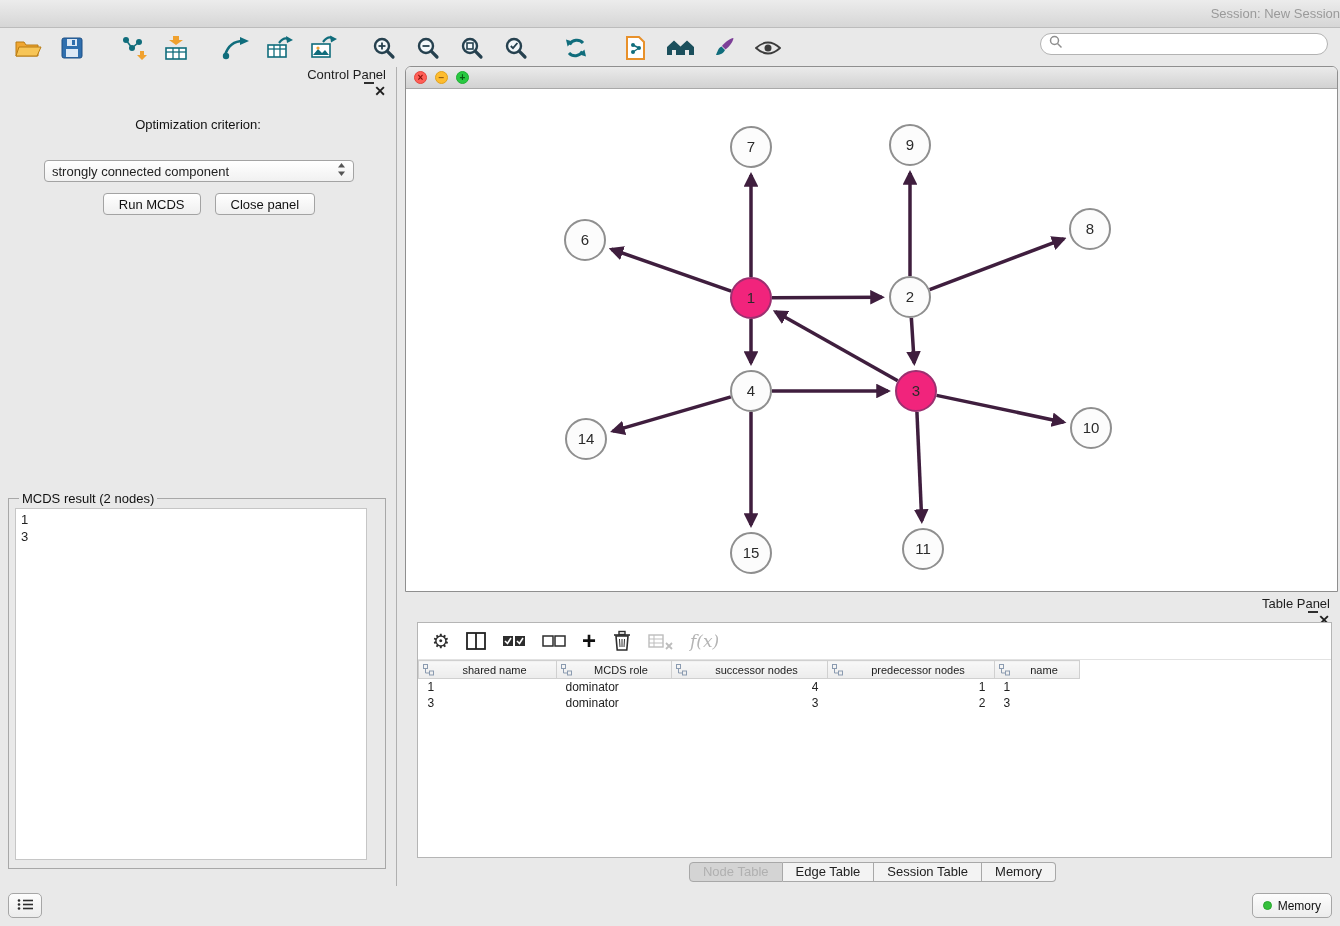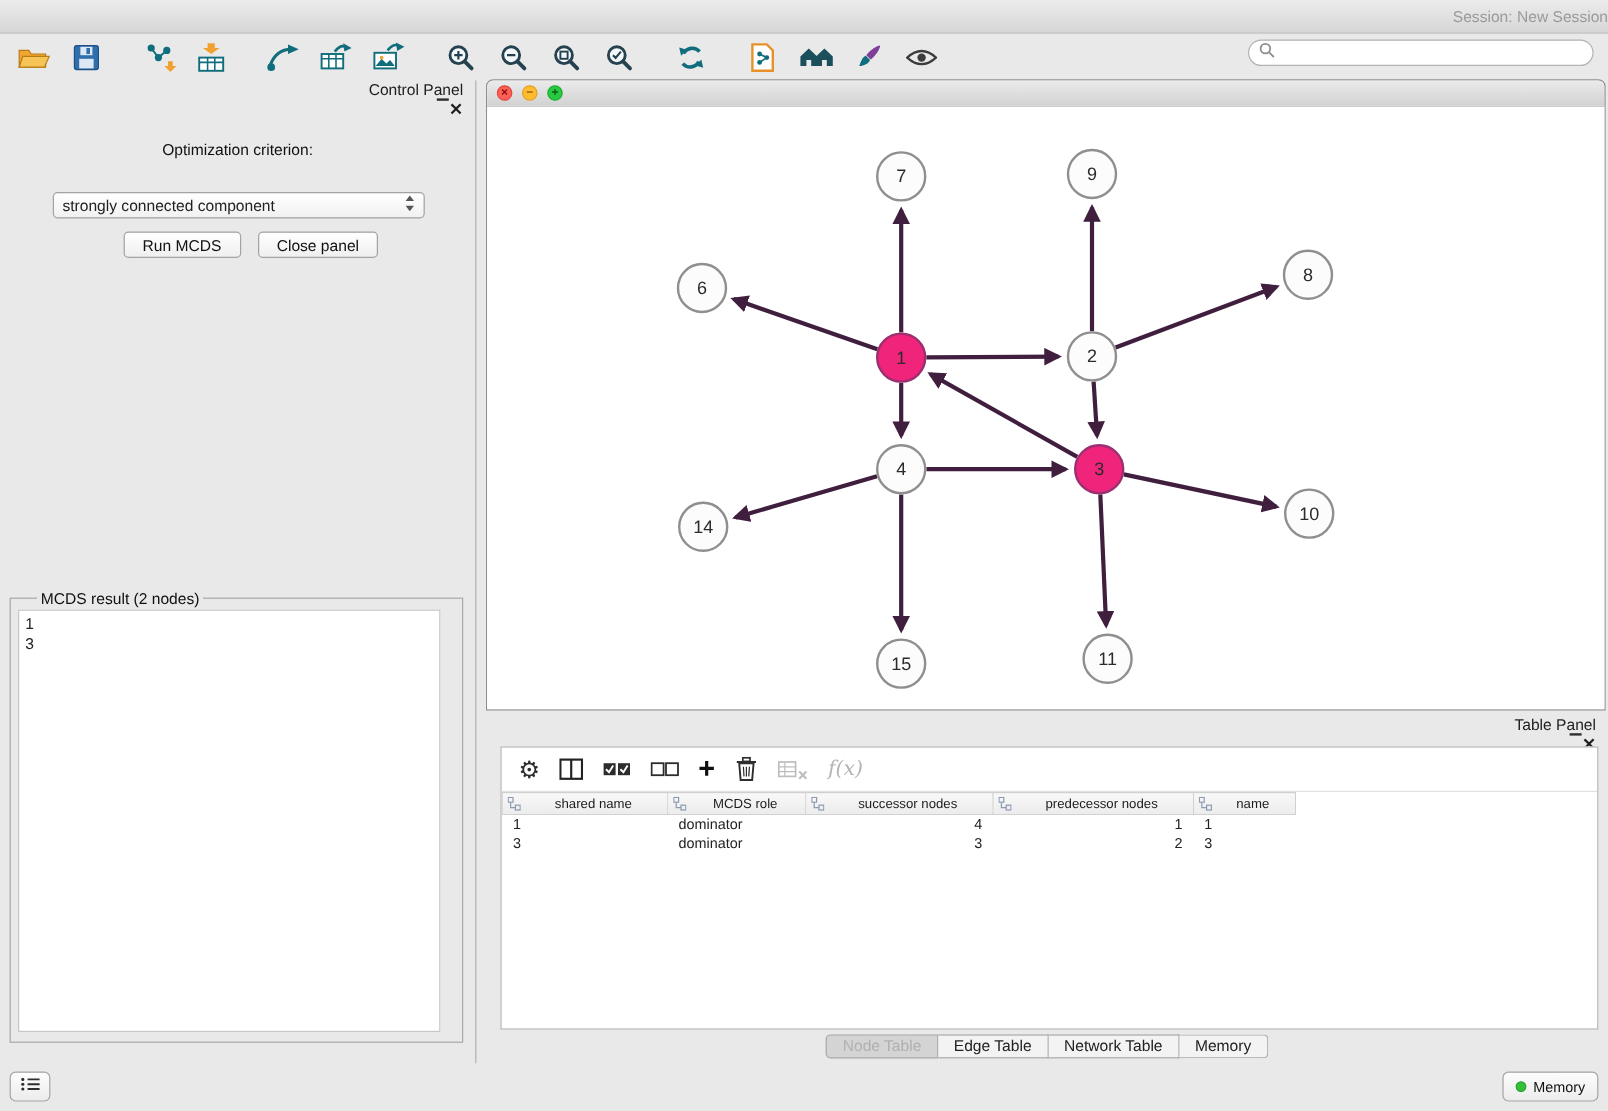--- a/index.html
+++ b/index.html
@@ -56,21 +56,21 @@
   .cp-buttons { position:absolute; top:126px; left:0; width:100%; display:flex; justify-content:center; gap:14px;margin-left:11px; }
   button.mac {
     height:22px; padding:0 15px; font-size:13px; color:#111;
     border:1px solid #a3a3a3; border-radius:4px; background:linear-gradient(#ffffff,#efefef); cursor:pointer;
     font-family:"Liberation Sans", sans-serif;
   }
   fieldset.result {
     position:absolute; left:8px; top:424px; width:378px; height:378px;
     border:1px solid #a8a8a8; margin:0; padding:2px 6px 8px 6px; background:transparent;
   }
-  fieldset.result legend { font-size:13px; padding:0 3px; margin-left:16px; color:#111; }
+  fieldset.result legend { font-size:13px; padding:0 3px; margin-left:4px; color:#111; }
   .result-list {
     width:352px; height:352px; background:#fff; border:1px solid #c6c6c6;
     font-size:13px; line-height:17px; padding:2px 5px; overflow:hidden;
   }
   
   .net-window {
     position:absolute; left:405px; top:66px; width:933px; height:526px;
     border:1px solid #8f8f8f; border-radius:6px 6px 0 0; background:#fff;
   }
   .nw-titlebar {
@@ -475,21 +475,21 @@
             <td style="text-align: right;">3</td>
             <td style="text-align: right;">2</td>
             <td style="text-align: left;">3</td>
           </tr>
         </tbody>
       </table>
   </div>
   <div class="tp-tabs">
     <div class="tab active">Node Table</div>
     <div class="tab">Edge Table</div>
-    <div class="tab">Network Table</div>
+    <div class="tab">Session Table</div>
     <div class="tab">Memory</div>
   </div>
 </div>
 
 <div class="sb-btn sb-left">
   <span>
     <svg width="17" height="13">
         <circle cx="2" cy="2.5" r="1.3" fill="#2e2e2e"></circle>
         <line x1="6" y1="2.5" x2="16" y2="2.5" stroke="#2e2e2e" stroke-width="1.6"></line>
         <circle cx="2" cy="6.5" r="1.3" fill="#2e2e2e"></circle>

